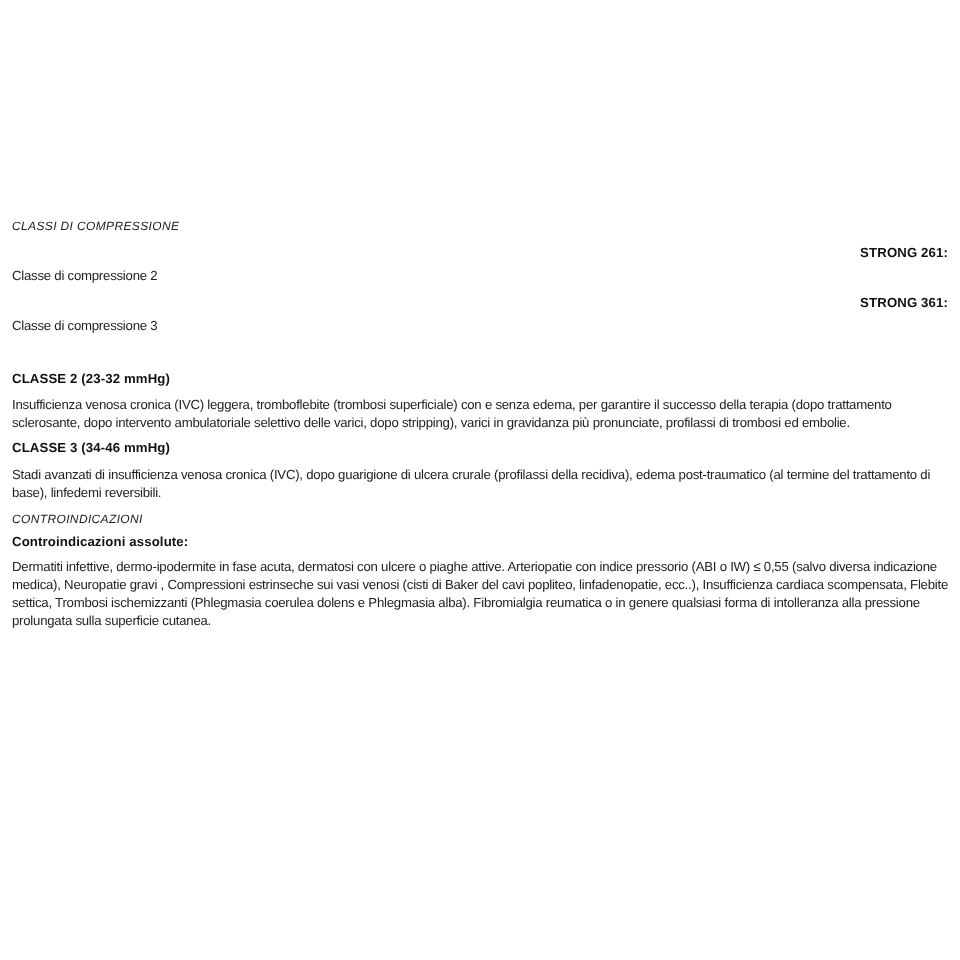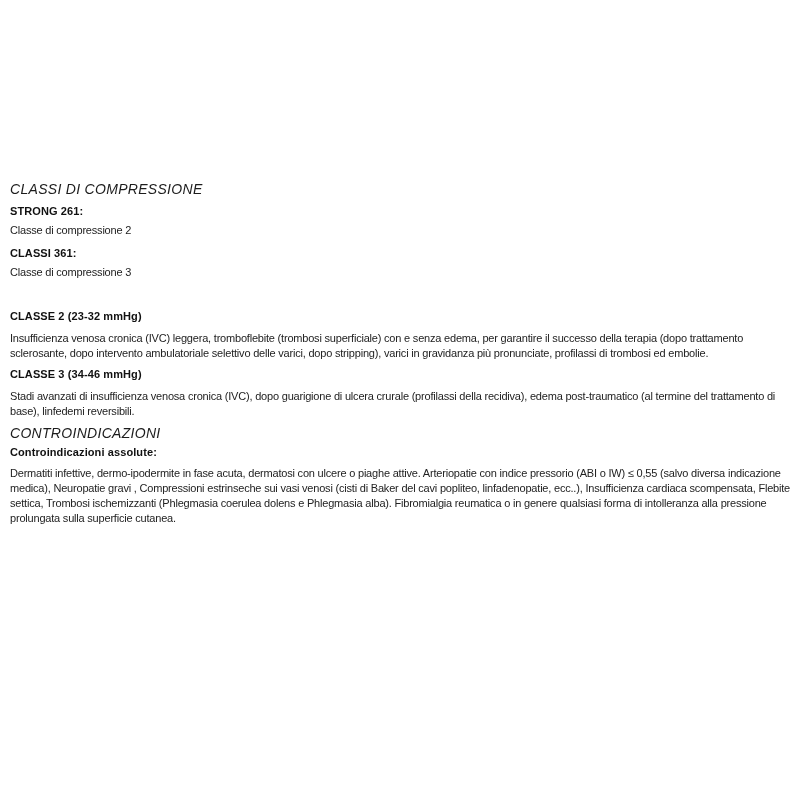--- a/index.html
+++ b/index.html
@@ -20,21 +20,21 @@
     position: absolute;
     top: 183px;
     left: 10px;
     width: 780px;
   }
   section {
     margin: 0;
   }
   .section-heading {
     margin: 0;
-    font-size: 14px;
+    font-size: 10px;
     font-weight: 400;
     font-style: italic;
     letter-spacing: 0.3px;
     line-height: 13px;
     text-transform: uppercase;
     color: #1c1c1c;
   }
   .entry-label {
     margin: 9px 0 0 0;
     font-size: 11px;
@@ -45,42 +45,42 @@
   }
   .entry-text {
     margin: 6px 0 0 0;
     font-size: 11px;
     font-weight: 400;
     line-height: 15px;
     letter-spacing: -0.2px;
     color: #222222;
   }
   
-  .section-classi .entry-label { margin-top: 9px; }
+  .section-classi .entry-label { margin-top: 9px; text-align: right; }
   .section-classi .entry-text  { margin-top: 5px; }
   .section-indicazioni { margin-top: 30px; }
   .section-indicazioni .entry-label { margin-top: 7px; }
   .section-indicazioni .entry-text  { margin-top: 8px; }
   .section-controindicazioni { margin-top: 8px; }
   .section-controindicazioni .entry-label { margin-top: 6px; }
   .section-controindicazioni .entry-text  { margin-top: 7px; }
 </style>
 </head>
 <body>
 
 <div class="page">
 
   <section class="section-classi">
     <h2 class="section-heading">CLASSI DI COMPRESSIONE</h2>
     <div class="entry">
       <h3 class="entry-label">STRONG 261:</h3>
       <p class="entry-text">Classe di compressione 2</p>
     </div>
     <div class="entry">
-      <h3 class="entry-label">CLASSI 361:</h3>
+      <h3 class="entry-label">STRONG 361:</h3>
       <p class="entry-text">Classe di compressione 3</p>
     </div>
   </section>
 
   <section class="section-indicazioni">
     <div class="entry">
       <h3 class="entry-label">CLASSE 2 (23-32 mmHg)</h3>
       <p class="entry-text">Insufficienza venosa cronica (IVC) leggera, tromboflebite (trombosi superficiale) con e senza edema, per garantire il successo della terapia (dopo trattamento sclerosante, dopo intervento ambulatoriale selettivo delle varici, dopo stripping), varici in gravidanza più pronunciate, profilassi di trombosi ed embolie.</p>
     </div>
     <div class="entry">

